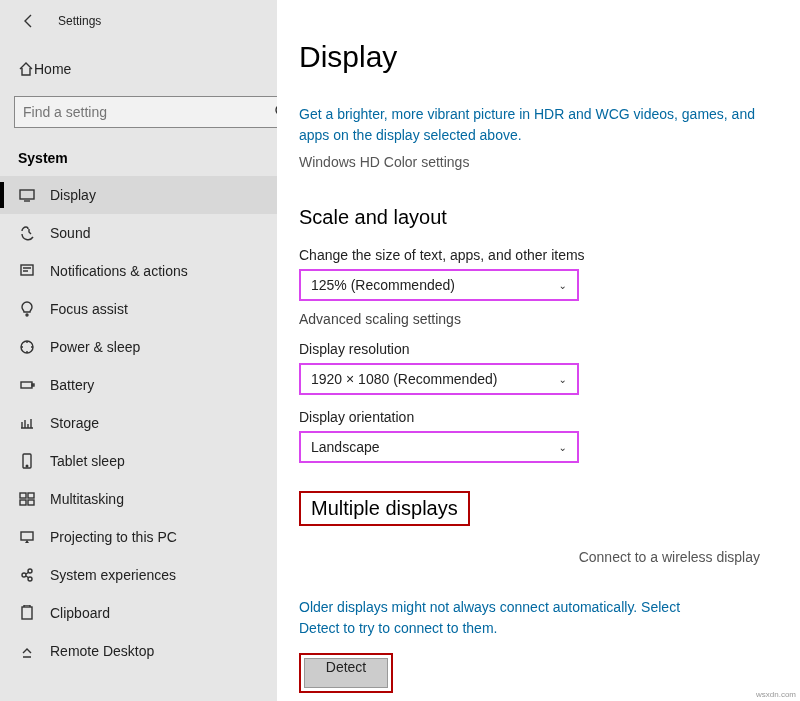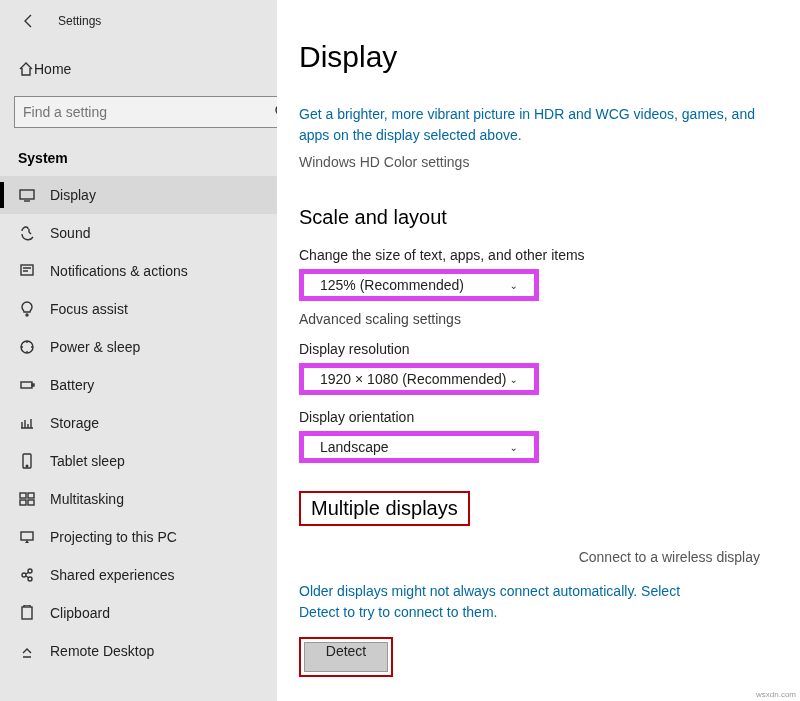--- a/index.html
+++ b/index.html
@@ -22,21 +22,21 @@
 .nav li .nlabel {}
 svg.ic { width: 16px; height: 16px; stroke: #333; stroke-width: 1.4; fill: none; }
 .content { position: absolute; left: 277px; top: 0; right: 0; bottom: 0; background: #fff; padding: 40px 40px 20px 22px; overflow: hidden; }
 .content h1 { font-size: 30px; font-weight: 400; margin-bottom: 30px; color: #000; }
 .sub { font-size: 14px; color: #0369a1; line-height: 1.5; }
 .link2 { font-size: 14px; color: #555; margin-top: 8px; cursor: pointer; display: block; }
 .h2 { font-size: 20px; font-weight: 400; margin-top: 36px; margin-bottom: 18px; color: #000; }
 .h2-boxed-wrap { display: inline-block; border: 2px solid #b00000; padding: 4px 10px; margin-top: 28px; margin-bottom: 12px; }
 .h2-boxed { font-size: 20px; font-weight: 400; color: #000; }
 .field-label { font-size: 14px; color: #222; margin-top: 14px; margin-bottom: 6px; }
-.select { width: 240px; height: 32px; border: 5px solid #d946ef; background: #fff; display: flex; align-items: center; justify-content: space-between; padding: 0 16px; font-size: 14px; color: #222; cursor: pointer; }
+.select { width: 280px; height: 32px; border: 2px solid #d946ef; background: #fff; display: flex; align-items: center; justify-content: space-between; padding: 0 10px; font-size: 14px; color: #222; cursor: pointer; }
 .select .chev { font-size: 10px; color: #333; }
 .adv-link { font-size: 14px; color: #444; margin-top: 10px; cursor: pointer; }
 .detect-wrap { display: inline-block; border: 2px solid #b00000; padding: 3px; margin-top: 14px; }
 .detect-btn { width: 84px; height: 30px; background: #ccc; border: 1px solid #999; display: flex; justify-content: center; font-size: 14px; color: #222; cursor: pointer; }
 .watermark { position: absolute; right: 4px; bottom: 2px; font-size: 8px; color: #999; }
 </style>
 </head>
 <body>
 
 <div class="sidebar">
@@ -161,21 +161,21 @@
       </li>
       <li>
         <span class="nicon">
           <svg class="ic" viewBox="0 0 16 16">
             <circle cx="5" cy="8" r="2"></circle>
             <circle cx="11" cy="4" r="2"></circle>
             <circle cx="11" cy="12" r="2"></circle>
             <path d="M7 7l3-2M7 9l3 2"></path>
           </svg>
         </span>
-        <span class="nlabel">Shared experiences</span>
+        <span class="nlabel">System experiences</span>
       </li>
       <li>
         <span class="nicon">
           <svg class="ic" viewBox="0 0 16 16">
             <rect x="3" y="2" width="10" height="12"></rect>
             <path d="M5 2V0h6v2"></path>
           </svg>
         </span>
         <span class="nlabel">Clipboard</span>
       </li>
@@ -214,21 +214,21 @@
     <span>Landscape</span>
     <span class="chev">⌄</span>
   </div>
 
   <div class="h2-boxed-wrap">
     <div class="h2-boxed">Multiple displays</div>
   </div>
 
   <div class="link2" style="margin-top:11px;text-align:right;">Connect to a wireless display</div>
 
-  <div class="sub" style="margin-top:16px; max-width:400px;">Older displays might not always connect automatically. Select Detect to try to connect to them.</div>
+  <div class="sub" style="margin-top:32px; max-width:400px;">Older displays might not always connect automatically. Select Detect to try to connect to them.</div>
 
   <div class="detect-wrap">
     <div class="detect-btn">
       <span>Detect</span>
     </div>
   </div>
 
   <div class="link2" style="margin-top:22px;">Advanced display settings</div>
   
 </div>

